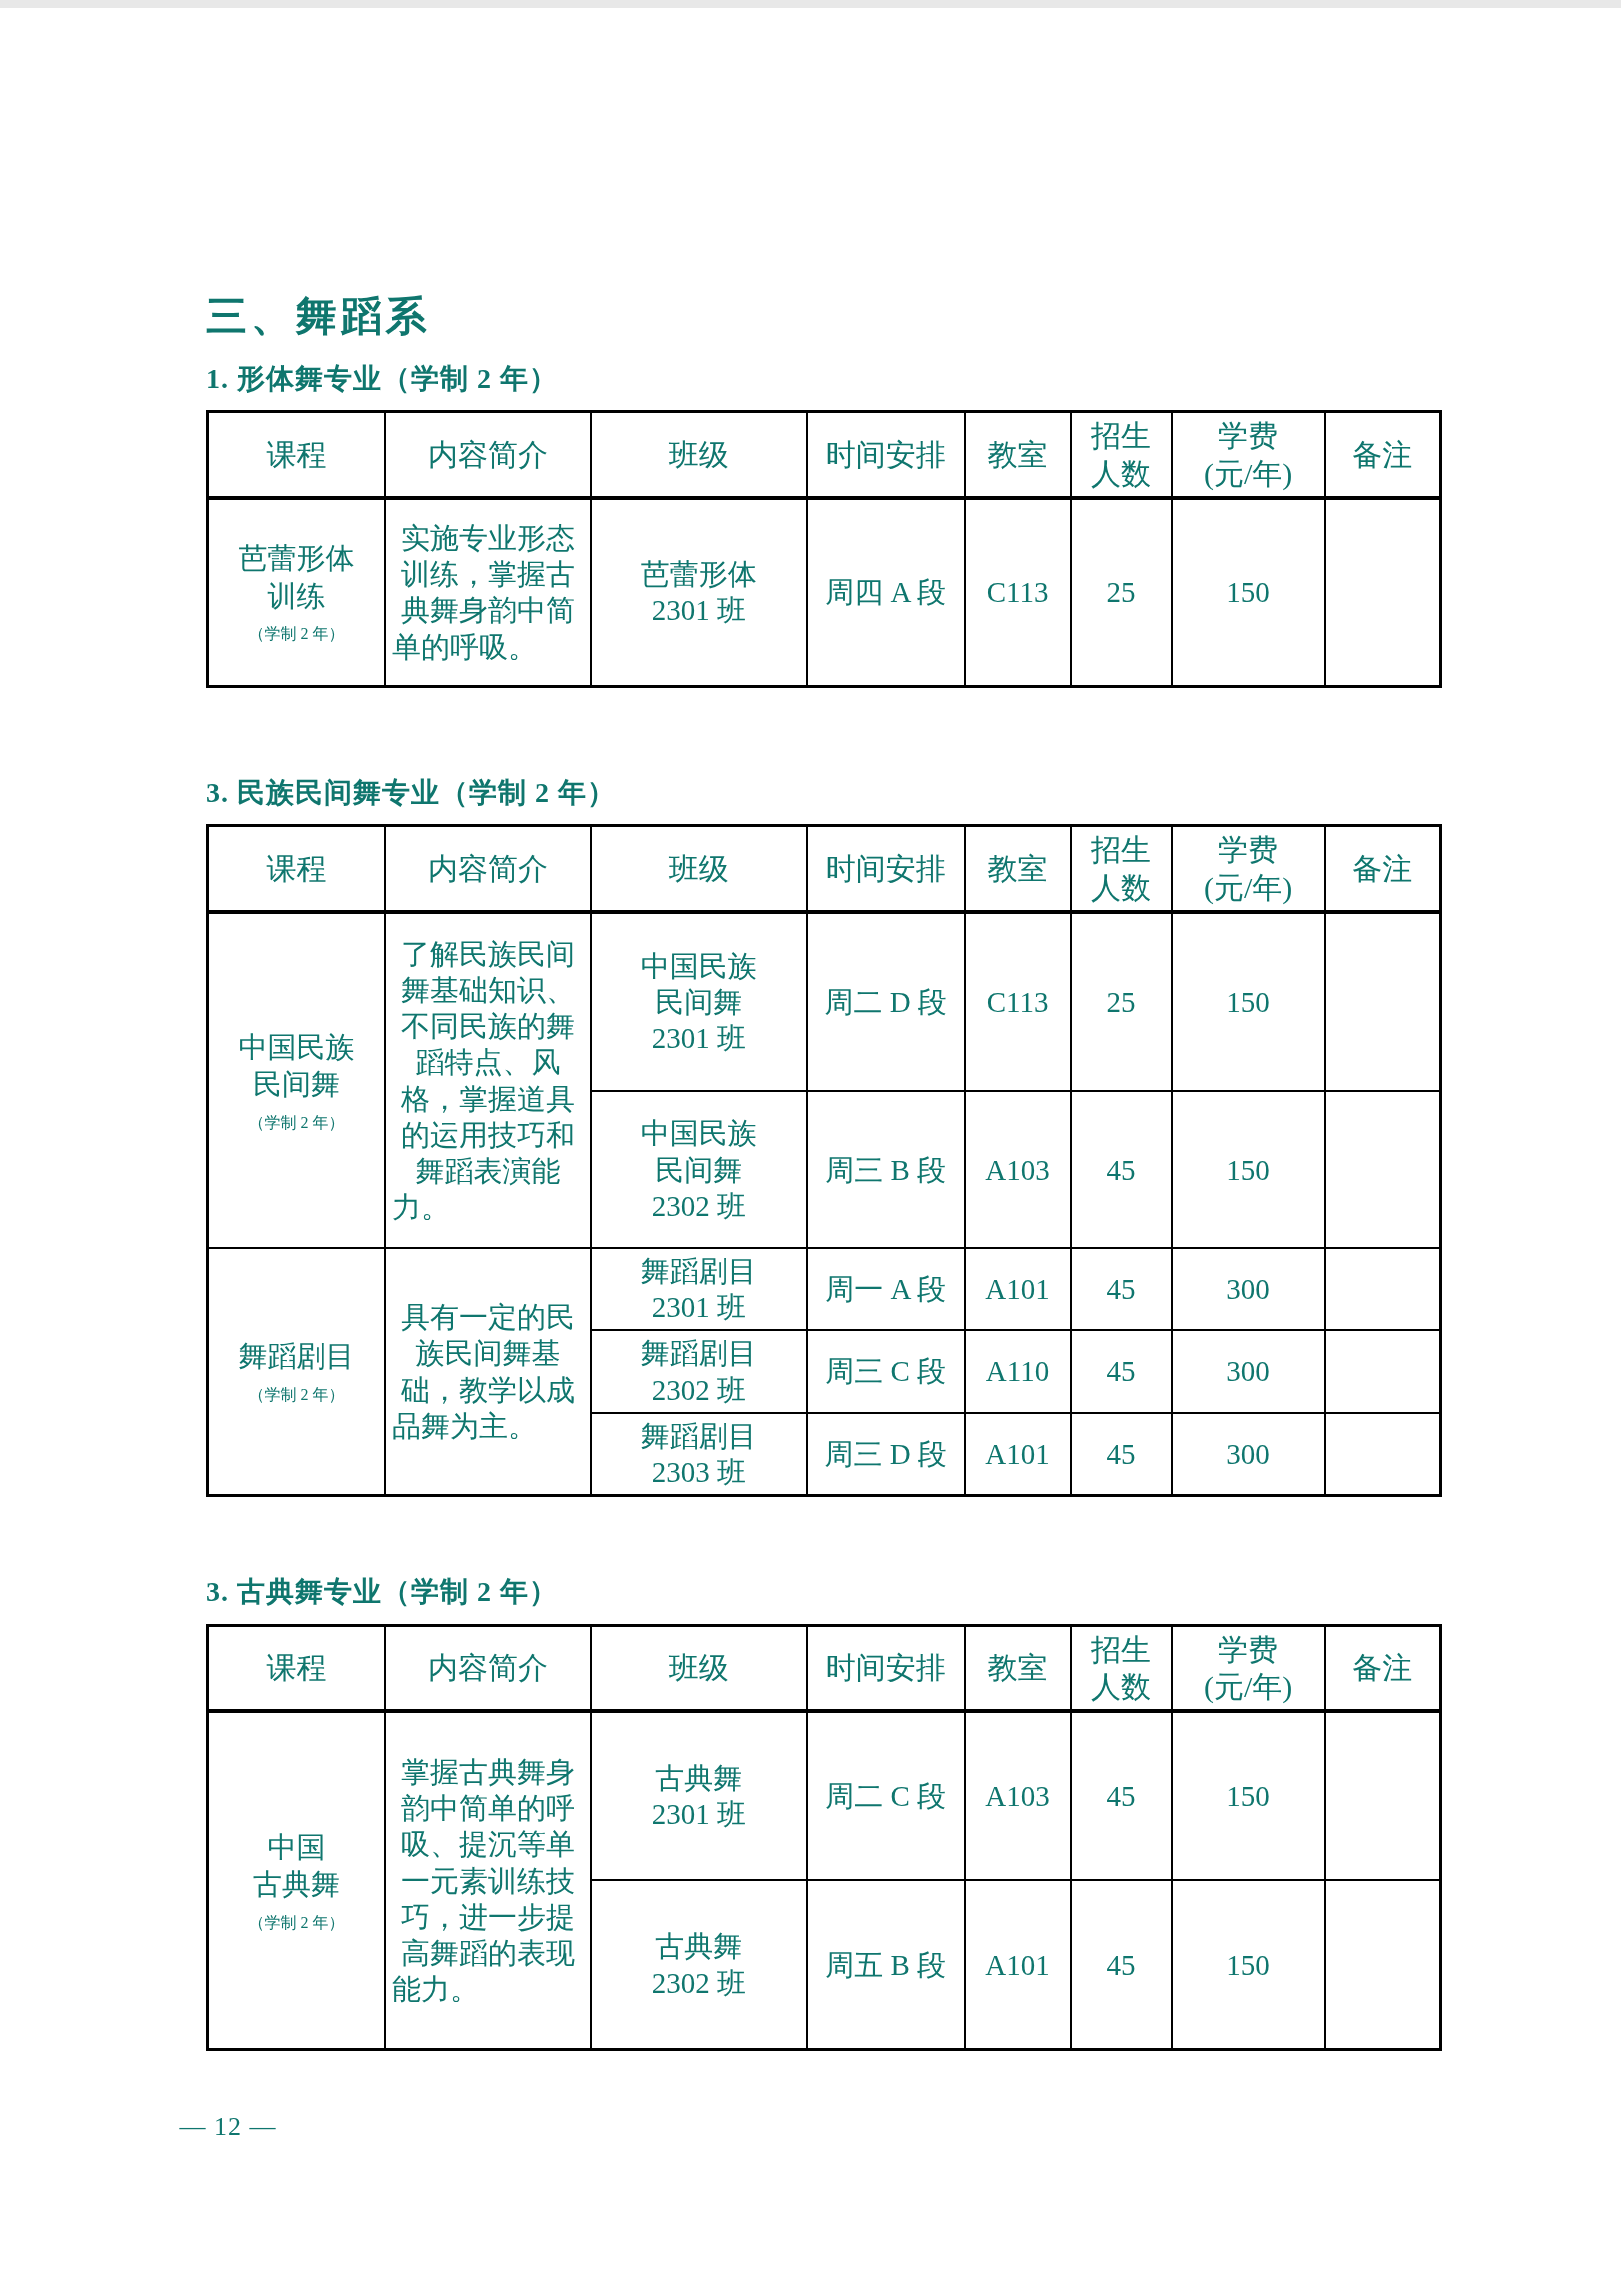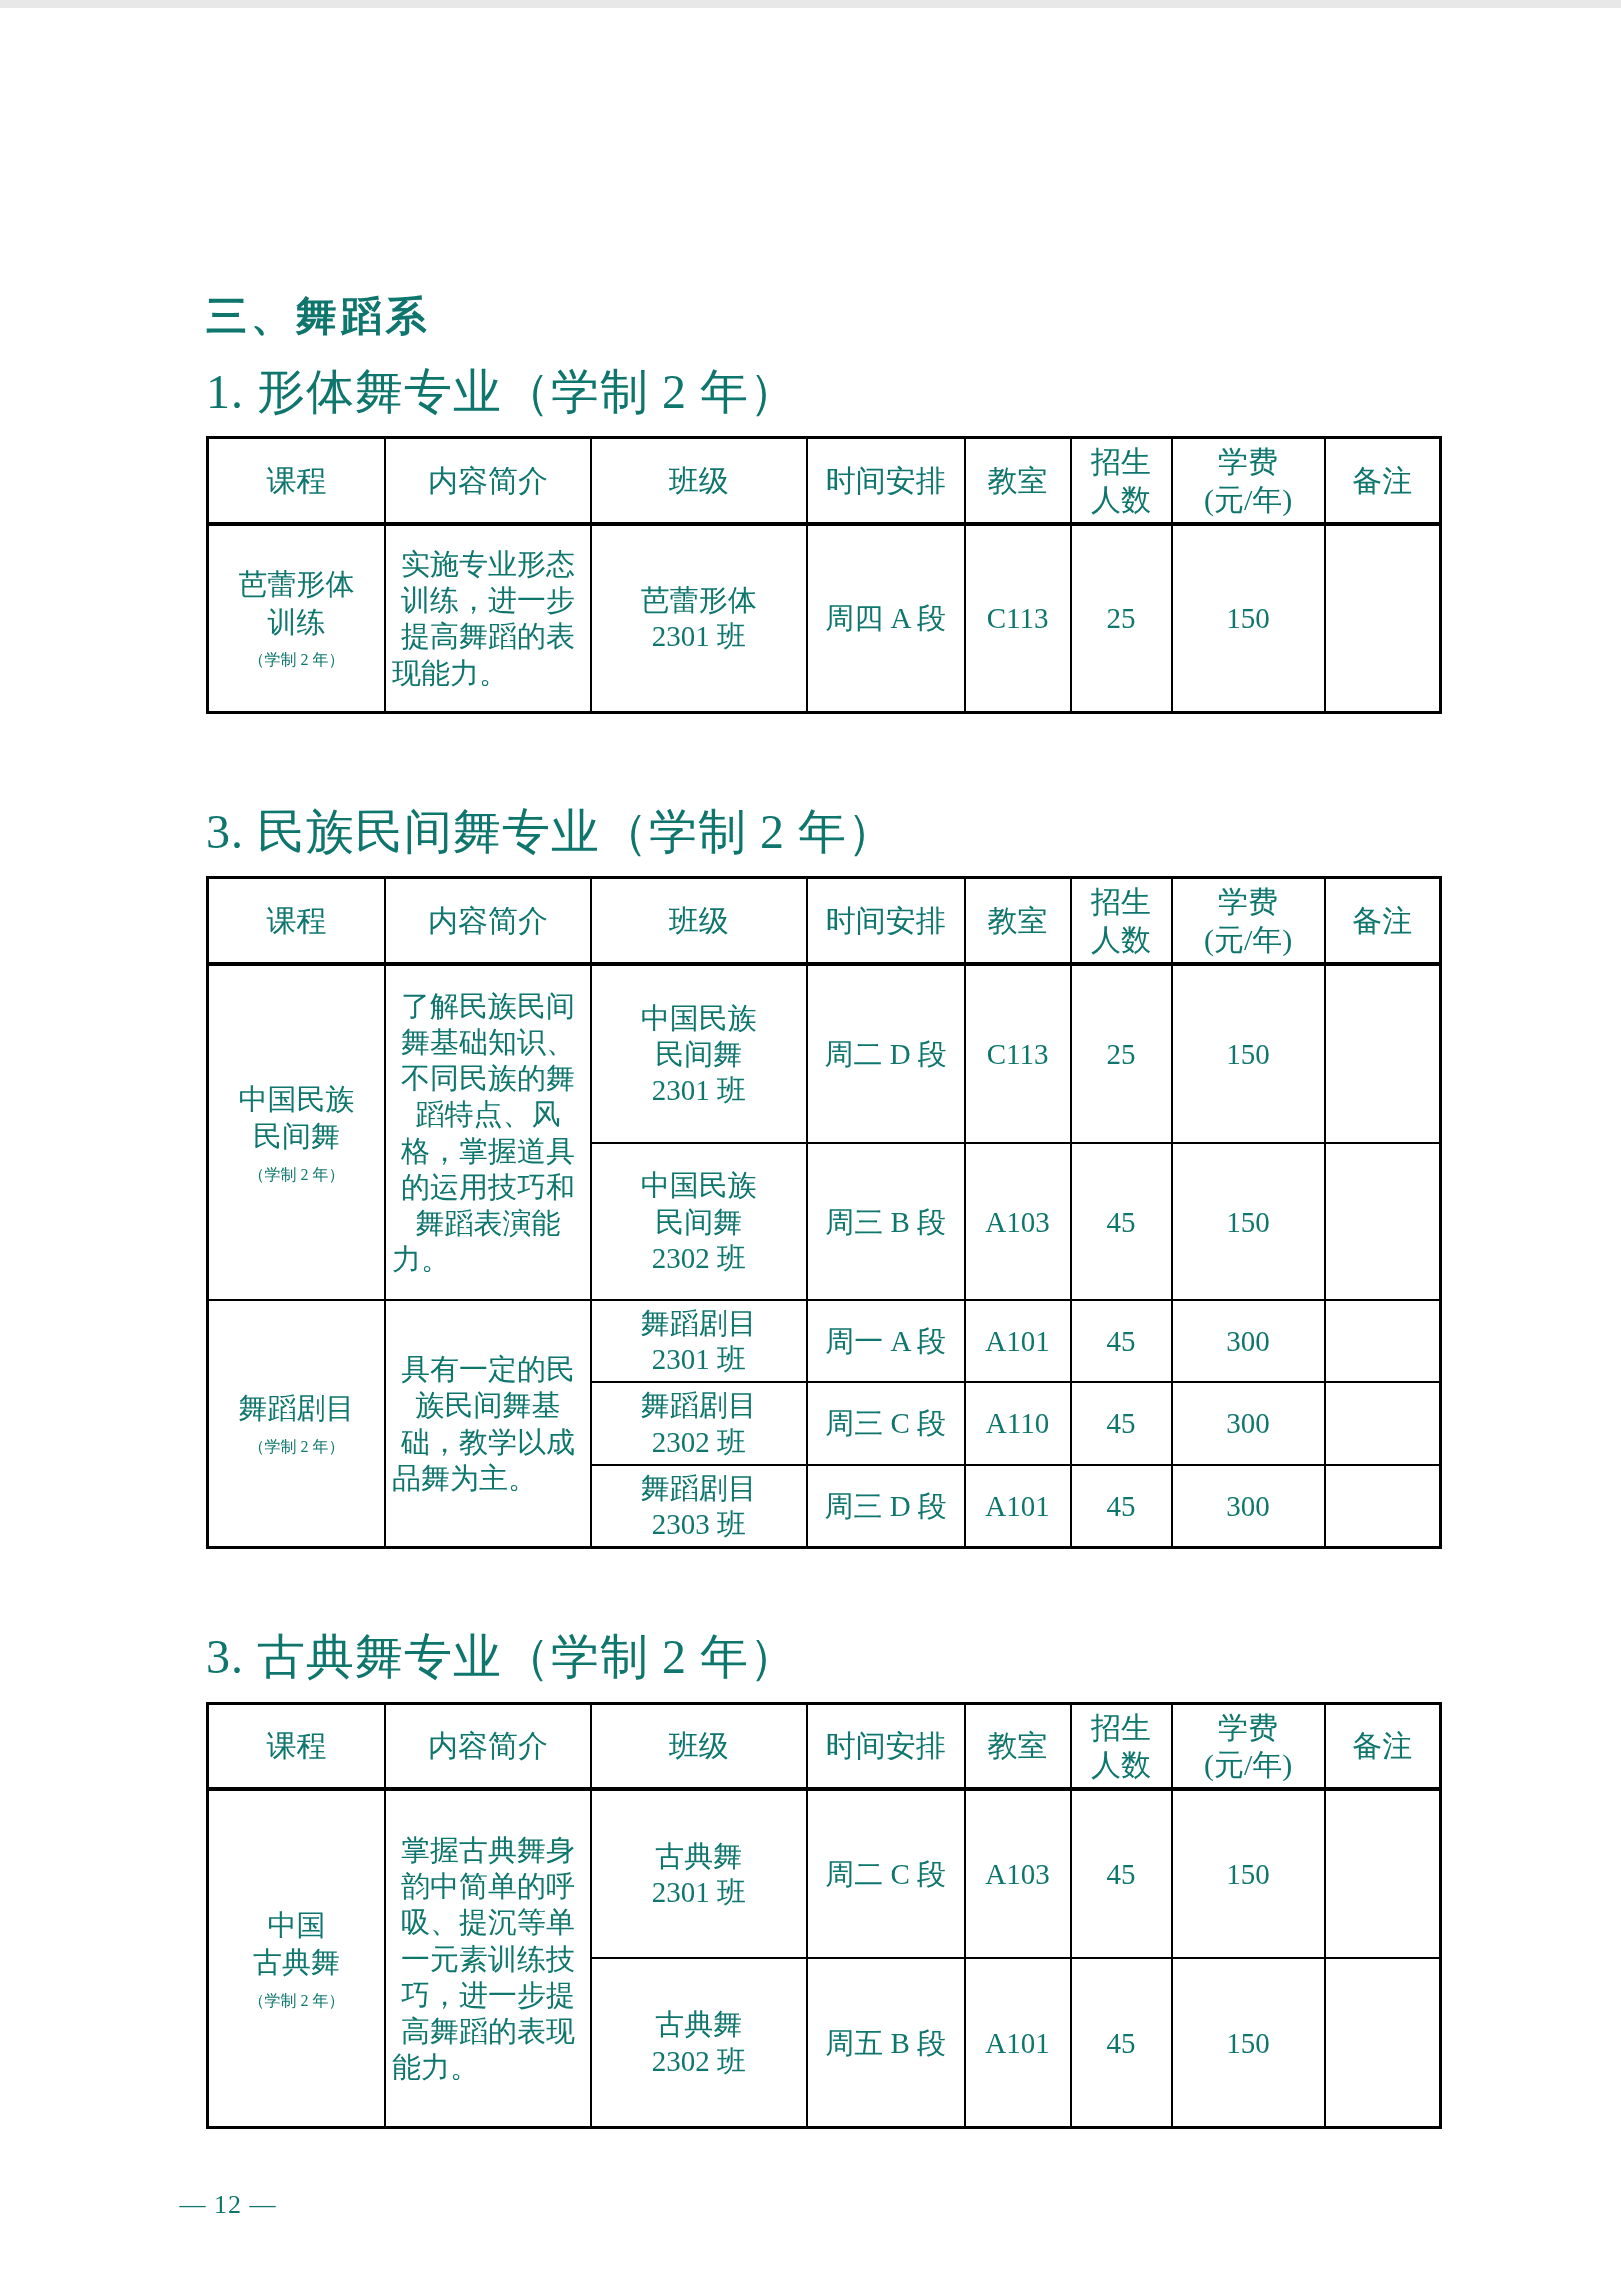--- a/index.html
+++ b/index.html
@@ -17,22 +17,22 @@
   }
   .dept-title {
     font-family: "DejaVu Sans", "Liberation Sans", sans-serif;
     font-weight: bold;
     font-size: 41px;
     letter-spacing: 3.9px;
     margin-bottom: 15.7px;
   }
   .sec-heading {
     font-family: "Liberation Serif", "DejaVu Serif", serif;
-    font-weight: normal;
-    font-size: 48px;
+    font-weight: bold;
+    font-size: 28px;
     letter-spacing: 1px;
     margin-bottom: 12.7px;
   }
   table.course-table {
     width: 100%;
     border-collapse: collapse;
     border: 3.9px solid #000;
     table-layout: fixed;
     font-family: Liberation Serif, serif;
   }
@@ -110,21 +110,21 @@
           <th>备注</th>
         </tr>
       </thead>
       <tbody>
         <tr class="t1-row">
           <td class="course-cell">
             <div class="course-name">芭蕾形体
 训练</div>
             <div class="course-term">（学制 2 年）</div>
           </td>
-          <td class="desc-cell">实施专业形态训练，进一步提高舞蹈的表现能力。</td>
+          <td class="desc-cell">实施专业形态训练，掌握古典舞身韵中简单的呼吸。</td>
           <td class="class-cell pre">芭蕾形体
 2301 班</td>
           <td>周四 A 段</td>
           <td>C113</td>
           <td>25</td>
           <td>150</td>
           <td></td>
         </tr>
       </tbody>
     </table>

